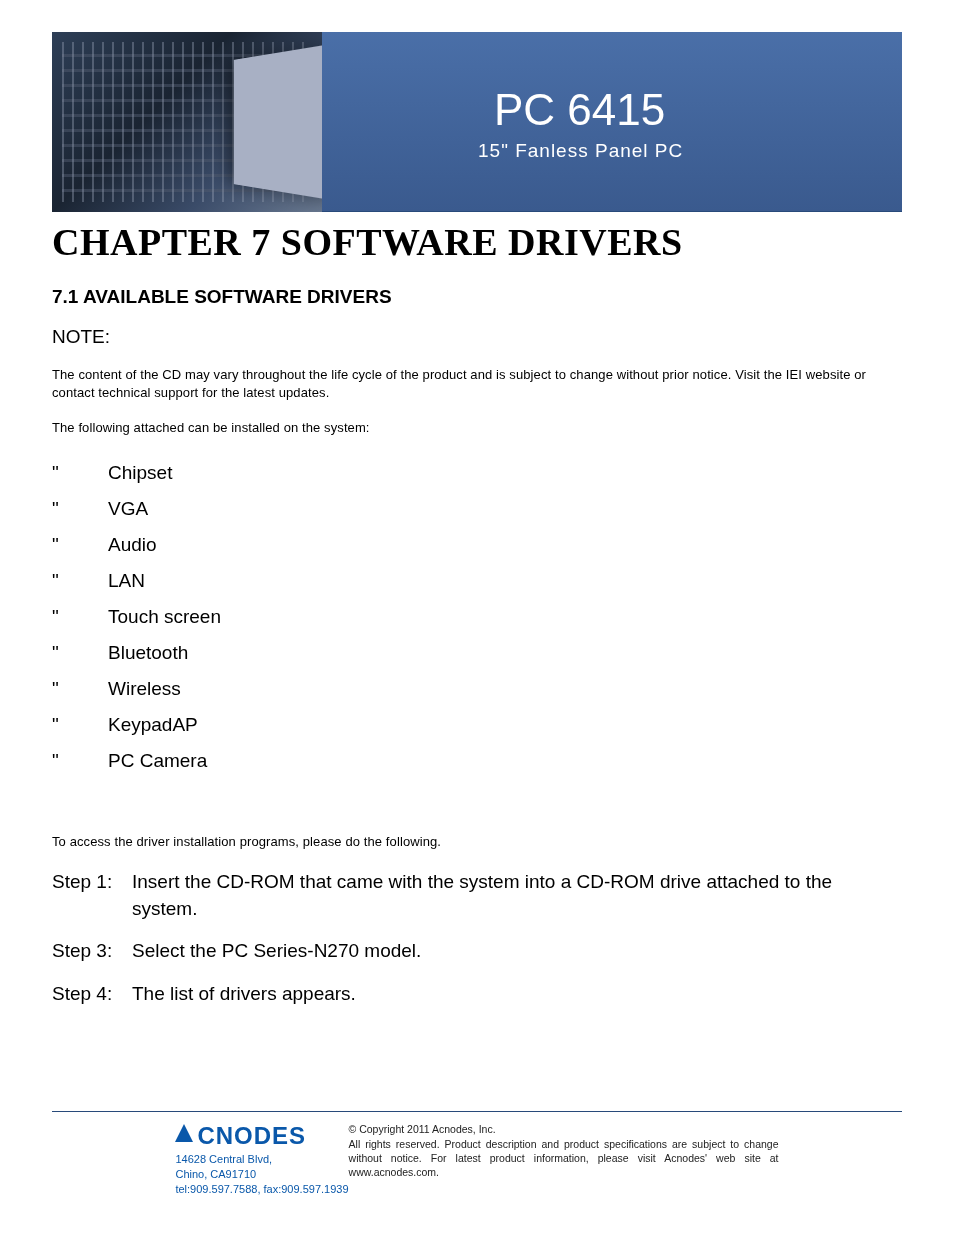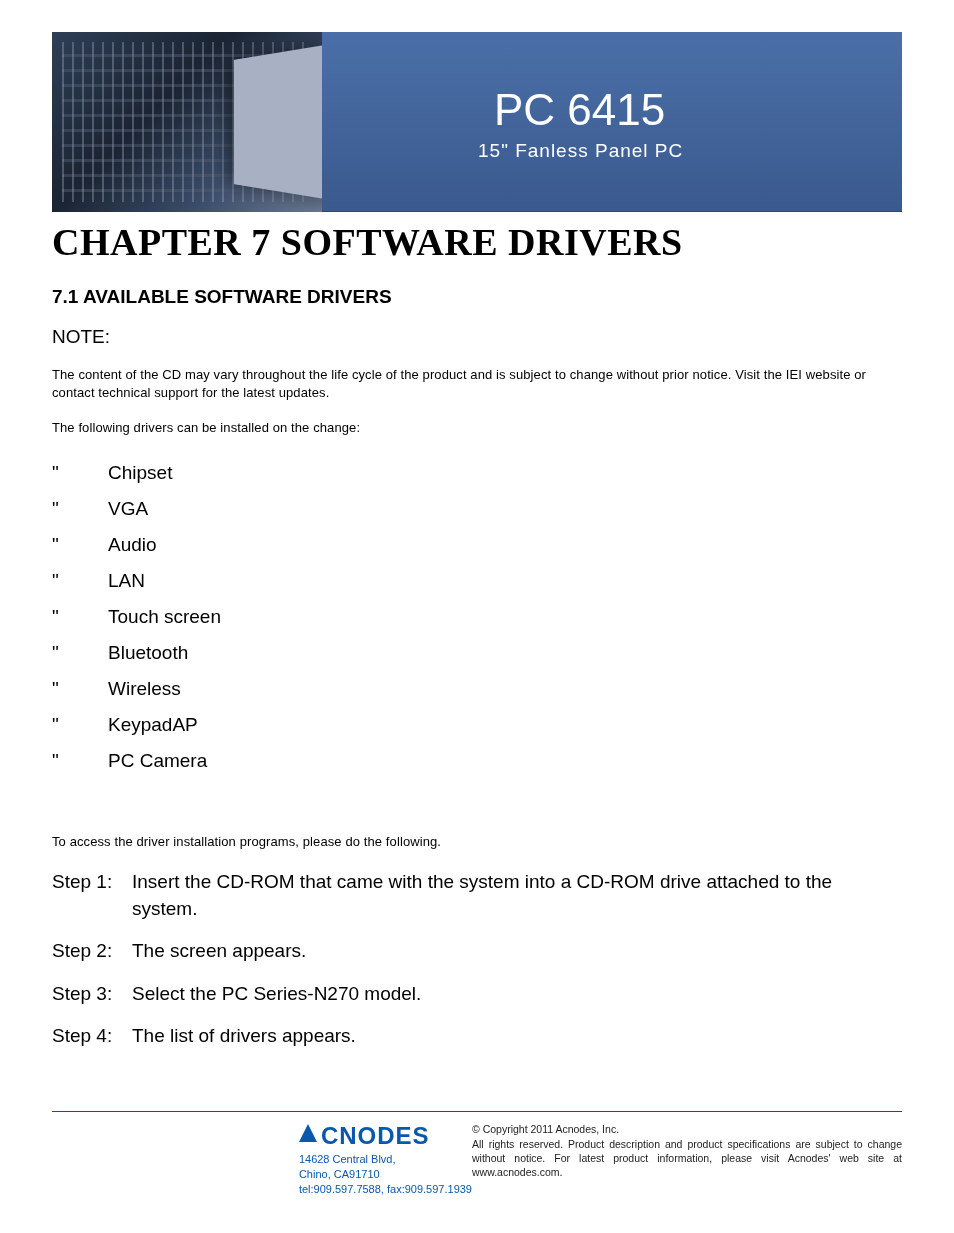--- a/index.html
+++ b/index.html
@@ -124,21 +124,21 @@
       left: 52px;
       right: 52px;
     }
     .footer-divider {
       height: 1px;
       background: #284a7a;
       margin-bottom: 10px;
     }
     .footer-row {
       display: flex;
-      justify-content: flex-end;
+      justify-content: center;
       align-items: flex-start;
     }
     .footer-left {}
     .logo {
       font-size: 24px;
       font-weight: 900;
       color: #0a58aa;
       letter-spacing: 1px;
       font-family: Arial, sans-serif;
       position: relative;
@@ -174,21 +174,21 @@
 <div class="header-image"></div>
 <div class="title-text">PC 6415</div>
 <div class="subtitle-text">15" Fanless Panel PC</div>
 
 <div class="content">
   <h1 class="chapter-title">CHAPTER 7 SOFTWARE DRIVERS</h1>
 
   <div class="section-heading">7.1 AVAILABLE SOFTWARE DRIVERS</div>
   <div class="note-label">NOTE:</div>
   <div class="body-text">The content of the CD may vary throughout the life cycle of the product and is subject to change without prior notice. Visit the IEI website or contact technical support for the latest updates.</div>
-  <div class="body-text">The following drivers can be installed on the change:</div>
+  <div class="body-text">The following attached can be installed on the system:</div>
 
   <div class="driver-list">
     <div class="driver-item">
       <span class="driver-bullet">"</span>
       <span>Chipset</span>
     </div>
     <div class="driver-item">
       <span class="driver-bullet">"</span>
       <span>VGA</span>
     </div>
@@ -224,24 +224,20 @@
 
 
   <div class="spacer1"></div>
 
   <div class="body-text">To access the driver installation programs, please do the following.</div>
 
   <div class="step-list">
     <div class="step-item">
       <span class="step-label">Step 1:</span>
       <span>Insert the CD-ROM that came with the system into a CD-ROM drive attached to the system.</span>
-    </div>
-    <div class="step-item">
-      <span class="step-label">Step 2:</span>
-      <span>The screen appears.</span>
     </div>
     <div class="step-item">
       <span class="step-label">Step 3:</span>
       <span>Select the PC Series-N270 model.</span>
     </div>
     <div class="step-item">
       <span class="step-label">Step 4:</span>
       <span>The list of drivers appears.</span>
     </div>
   </div>

